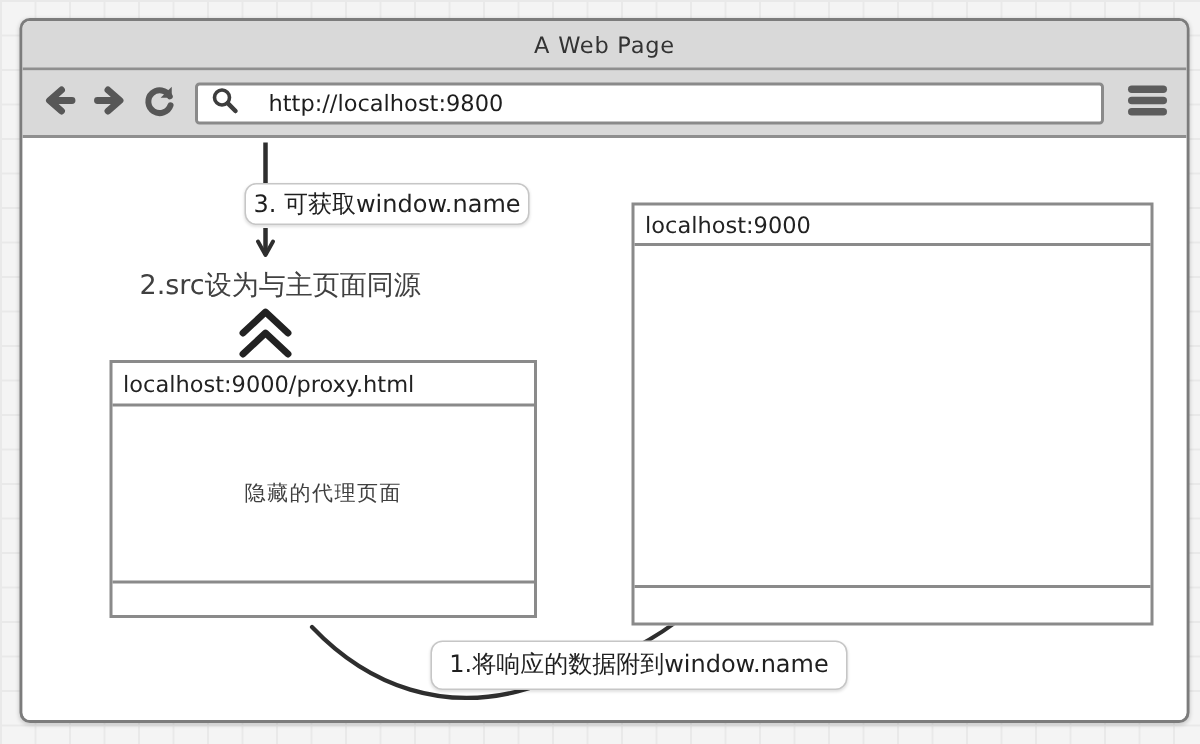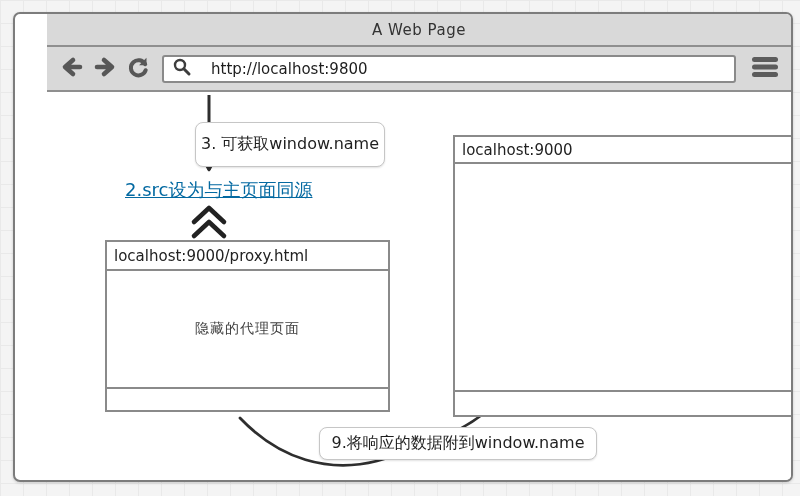--- a/index.html
+++ b/index.html
@@ -19,21 +19,20 @@
   
   .browser-window {
     position: absolute; left: 13px; top: 12px;
     width: 780px; height: 470px;
     background: #fff;
     border: 2px solid #7c7c7c;
     border-radius: 7px;
     box-shadow: 0 1px 3px rgba(0,0,0,.18);
     display: flex; flex-direction: column;
     overflow: hidden;
-    padding-left: 32px;
   }
   .titlebar {
     height: 33px; background: #d9d9d9;
     border-bottom: 2px solid #8f8f8f;
     display: flex; align-items: center; justify-content: center;
     font-size: 15px; color: #333; letter-spacing: .5px;
   }
   .toolbar {
     height: 45px; background: #d9d9d9;
     border-bottom: 2px solid #8f8f8f;
@@ -79,25 +78,25 @@
   .main-box .frame-header { height: 27px; }
   .main-box .frame-footer { height: 25px; }
 
   .step-label {
     position: absolute; z-index: 3; background: #fff;
     border: 1px solid #c6c6c6; border-radius: 8px;
     box-shadow: 0 1px 2px rgba(0,0,0,.12);
     display: flex; align-items: center; justify-content: center;
     color: #1f1f1f; white-space: nowrap;
   }
-  .step3-label { left: 148px; top: 30px;  width: 190px; height: 45px; font-size: 16px; }
+  .step3-label { left: 148px; top: 30px;  width: 190px; height: 28px; font-size: 16px; }
   .step1-label { left: 272px; top: 335px; width: 278px; height: 33px; font-size: 16px; }
   .step2-text {
     position: absolute; z-index: 3; left: 78px; top: 86px;
-    font-size: 18px; color: #0369a1; white-space: nowrap; text-decoration: underline;
+    font-size: 18px; color: #404040; white-space: nowrap;
   }
 </style>
 </head>
 <body>
 
 <div class="browser-window">
 
   <div class="titlebar">
     <span>A Web Page</span>
   </div>
@@ -177,16 +176,16 @@
     <div class="frame-box main-box">
       <div class="frame-header">
         <span>localhost:9000</span>
       </div>
       <div class="frame-body"></div>
       <div class="frame-footer"></div>
     </div>
 
     <div class="step-label step3-label">3. 可获取window.name</div>
     <div class="step2-text">2.src设为与主页面同源</div>
-    <div class="step-label step1-label">9.将响应的数据附到window.name</div>
+    <div class="step-label step1-label">1.将响应的数据附到window.name</div>
 
   </div>
 </div>
 
 </body></html>

